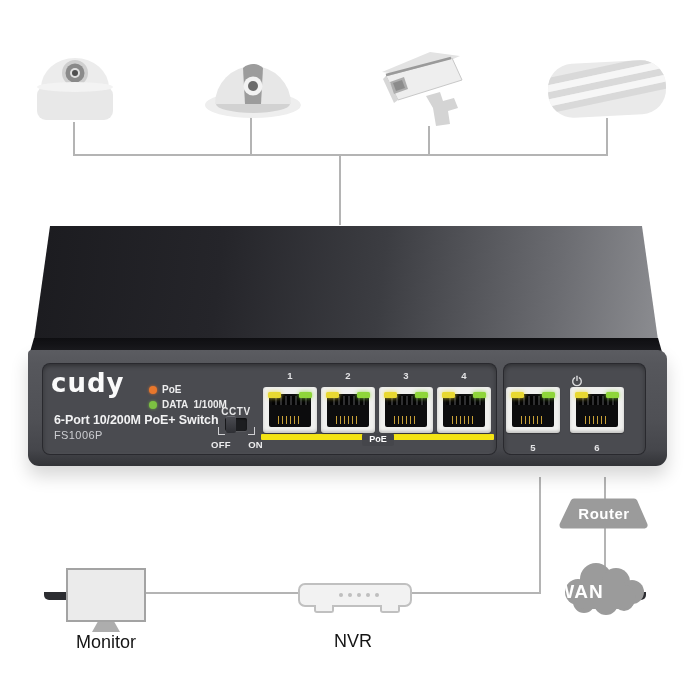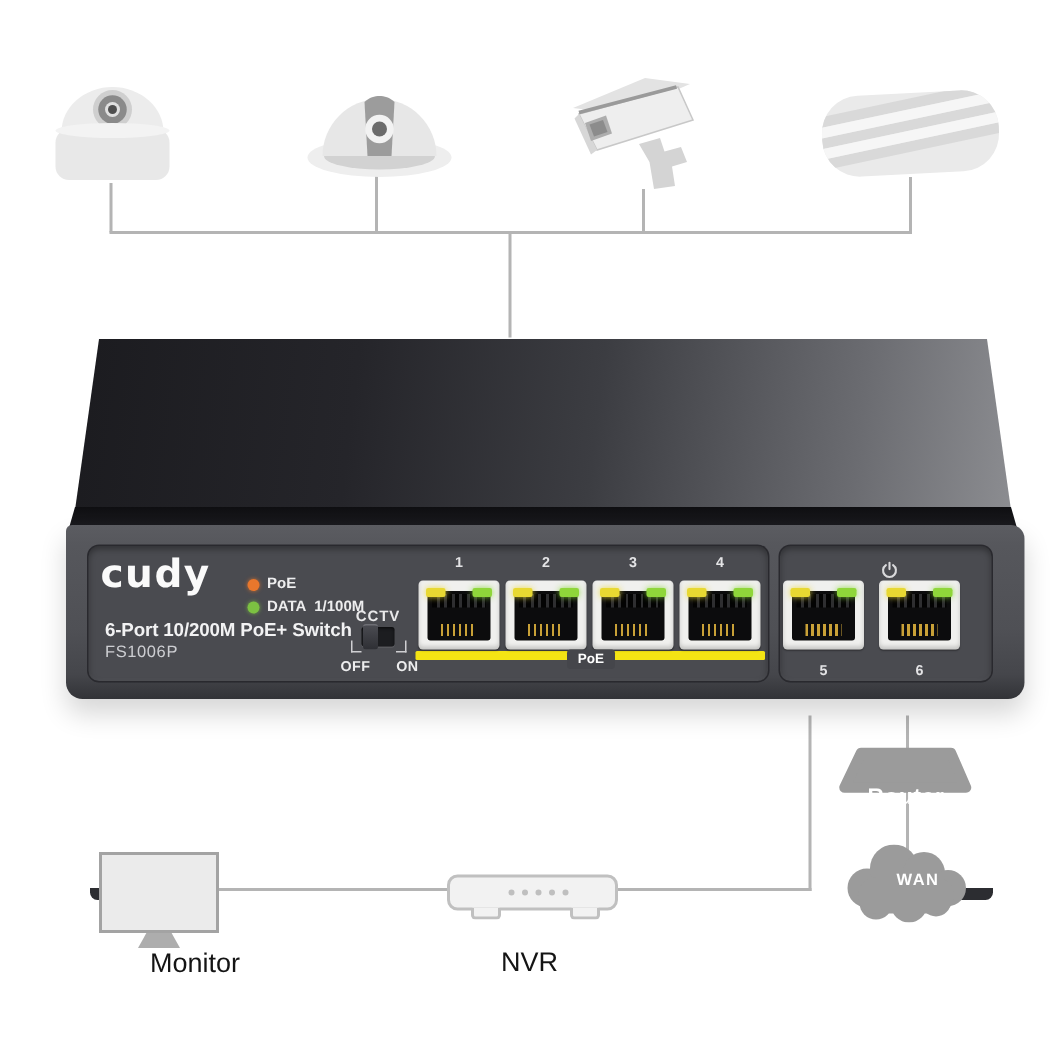--- a/index.html
+++ b/index.html
@@ -2,21 +2,21 @@
 <html><head>
 <meta charset="utf-8">
 <style>
   html,body{margin:0;padding:0;background:#fff;}
   .stage{position:relative;width:700px;height:700px;background:#fff;overflow:hidden;
          font-family:"Liberation Sans",sans-serif;}
   .ln{position:absolute;background:#b4b4b4;}
   .devlabel{position:absolute;text-align:center;font-size:18px;color:#141414;}
 
   
-  .switch{position:absolute;left:44px;top:224px;width:640px;height:256px;}
+  .switch{position:absolute;left:28px;top:224px;width:640px;height:256px;}
   .topface{position:absolute;left:0;top:0;width:640px;height:128px;
     background:linear-gradient(97deg,#1b1b1f 0%,#25252a 30%,#3c3d42 55%,#6b6c71 82%,#8f9094 100%);
     clip-path:polygon(22px 2px,614px 2px,630px 116px,6px 116px);}
   .bevel{position:absolute;left:2px;top:114px;width:632px;height:14px;
     background:linear-gradient(180deg,#0e0e11,#1c1c20);
     clip-path:polygon(4px 0,628px 0,632px 14px,0 14px);}
   .front{position:absolute;left:0;top:126px;width:639px;height:116px;
     background:linear-gradient(180deg,#5b5c61 0%,#56575c 12%,#4f5055 60%,#45464b 86%,#323337 100%);
     border-radius:4px 9px 11px 11px;box-shadow:0 10px 18px rgba(0,0,0,.16);}
   .foot{position:absolute;height:8px;background:#2c2d31;border-radius:0 0 5px 5px;top:368px;}
@@ -238,49 +238,49 @@
           <path d="M3.6 2.8 a4.3 4.3 0 1 0 4.8 0" stroke="#d9d9db" stroke-width="1.4" stroke-linecap="round" fill="none"></path>
         </svg>
       </div>
     </div>
     <div class="foot" style="left:16px;width:44px;"></div>
     <div class="foot" style="left:578px;width:40px;"></div>
   </div>
 
   <div class="monitor"></div>
   <div class="stand"></div>
-  <div class="devlabel" style="left:52px;top:632px;width:108px;text-align:right;">Monitor</div>
+  <div class="devlabel" style="left:52px;top:632px;width:108px;">Monitor</div>
 
   <div class="nvr">
     <div class="nvrdots">
         <i></i>
         <i></i>
         <i></i>
         <i></i>
         <i></i>
       </div>
   </div>
   <div class="nvrfoot" style="left:314px;"></div>
   <div class="nvrfoot" style="left:380px;"></div>
   <div class="devlabel" style="left:303px;top:631px;width:100px;">NVR</div>
 
   <div style="position:absolute;left:558px;top:497px;width:92px;height:34px;">
     <svg width="92" height="34" viewBox="0 0 92 34">
       <polygon points="16,5 76,5 86,28 5,28" fill="#9b9b9b" stroke="#9b9b9b" stroke-width="7" stroke-linejoin="round"></polygon>
     </svg>
   </div>
-  <div class="whitelab" style="left:560px;top:505px;width:88px;font-size:15px;letter-spacing:.5px;margin-top:18px;">Router</div>
+  <div class="whitelab" style="left:560px;top:505px;width:88px;font-size:15px;letter-spacing:.5px;">Router</div>
 
   <div style="position:absolute;left:556px;top:563px;width:96px;height:52px;">
     <svg width="96" height="52" viewBox="0 0 96 52">
       <circle cx="22" cy="29" r="13" fill="#9b9b9b"></circle>
       <circle cx="40" cy="16" r="16" fill="#9b9b9b"></circle>
       <circle cx="60" cy="19" r="14" fill="#9b9b9b"></circle>
       <circle cx="76" cy="29" r="12" fill="#9b9b9b"></circle>
       <circle cx="28" cy="39" r="11" fill="#9b9b9b"></circle>
       <circle cx="50" cy="40" r="12" fill="#9b9b9b"></circle>
       <circle cx="68" cy="38" r="10" fill="#9b9b9b"></circle>
       <rect x="16" y="22" width="64" height="24" rx="12" fill="#9b9b9b"></rect>
     </svg>
   </div>
-  <div class="whitelab" style="left:568px;top:581px;width:88px;font-size:11px;letter-spacing:1px;">WAN</div>
+  <div class="whitelab" style="left:536px;top:581px;width:88px;font-size:19px;letter-spacing:1px;">WAN</div>
 
 </div>
 
 </body></html>

